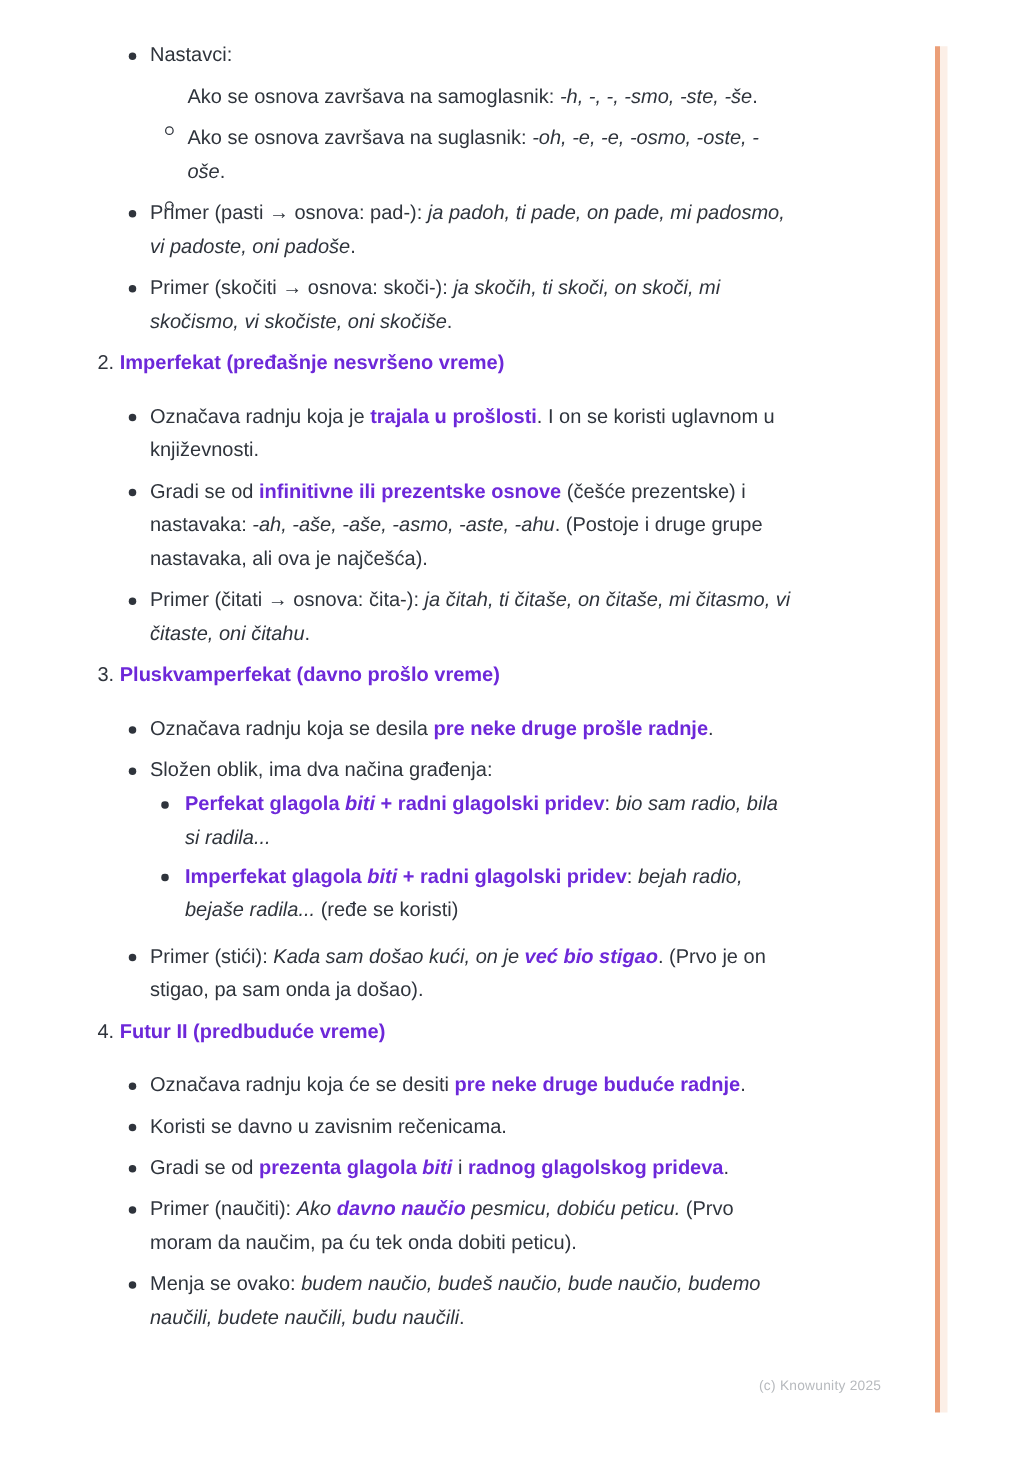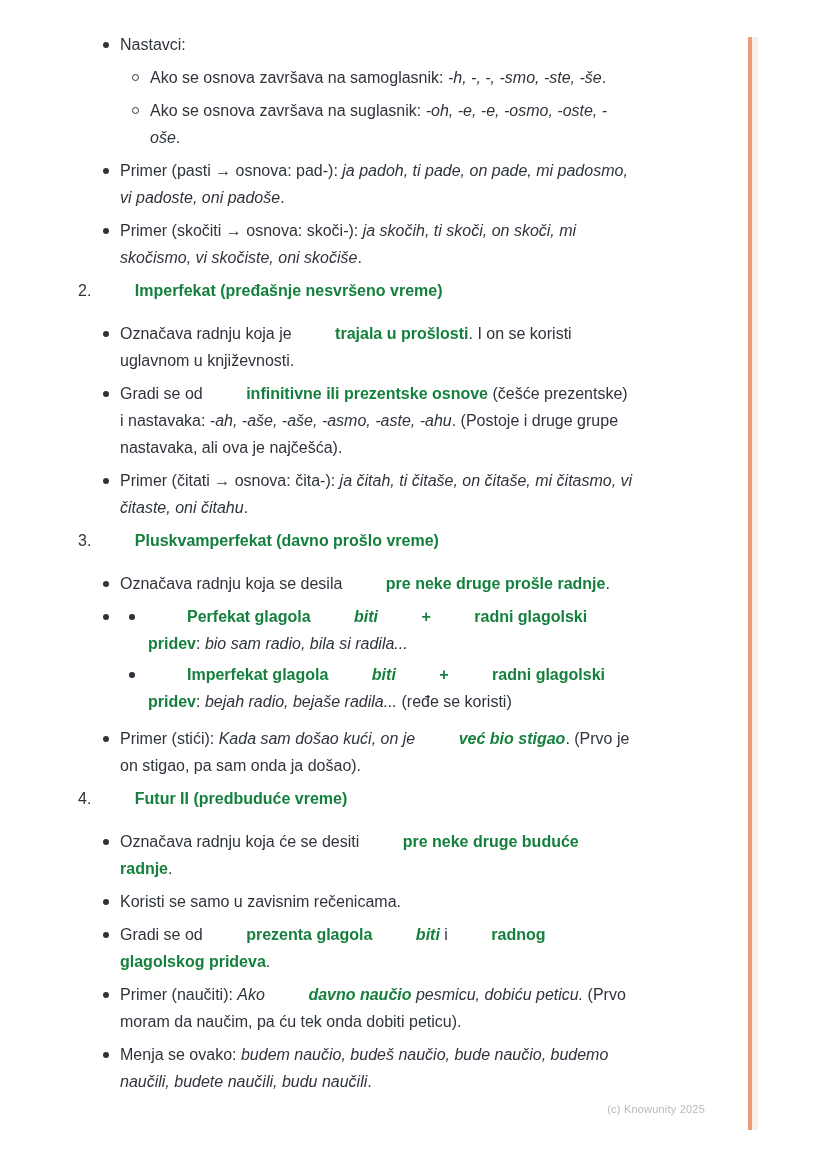--- a/index.html
+++ b/index.html
@@ -38,21 +38,21 @@
     z-index: 3;
   }
   .heading {
     margin: 3px 0 16px 0;
     font-size: 16px;
     color: #262b33;
   }
   .heading .hnum { font-weight: 400; color: #2f343c; }
   .li { display: flex; margin-bottom: 6px; }
   .li.lvl1 { padding-left: 24px; }
-  .li.lvl2 { padding-left: 53px; }
+  .li.lvl2 { padding-left: 53px; align-items: flex-end; }
   .li.lvl3 { padding-left: 8px; margin-bottom: 4px; }
   .mk { position: relative; display: block; }
   .lvl1 > .mk { flex: 0 0 18px; }
   .lvl2 > .mk { flex: 0 0 19px; }
   .lvl3 > .mk { flex: 0 0 20px; }
   .mk::before {
     content: "";
     position: absolute;
     left: 1px;
     top: 10.5px;
@@ -65,21 +65,21 @@
     background: transparent;
     border: 1.4px solid #2f343c;
     width: 5px;
     height: 5px;
     top: 10px;
   }
   .mk.small::before { width: 5.5px; height: 5.5px; top: 11px; }
   .txt { flex: 1 1 auto; min-width: 0; }
   .sublist { margin-top: 0; margin-bottom: 3px; }
   .sublist .li:first-child { margin-top: 0; }
-  .b { font-weight: 700; color: #15803d; margin-left: 39px; }
+  .b { font-weight: 700; color: #6d28d9; }
   .i { font-style: italic; }
   .footer {
     position: absolute;
     top: 1101px;
     right: 53px;
     font-size: 11px;
     line-height: 16px;
     z-index: 4;
     letter-spacing: 0.2px;
   }
@@ -124,21 +124,21 @@
         <span class="mk"></span>
         <div class="txt"><span>Primer (čitati → osnova: čita-): </span><span class="i">ja čitah, ti čitaše, on čitaše, mi čitasmo, vi čitaste, oni čitahu</span><span>.</span></div>
       </div>
       <div class="heading"><span class="hnum">3. </span><span class="b">Pluskvamperfekat (davno prošlo vreme)</span></div>
       <div class="li lvl1">
         <span class="mk"></span>
         <div class="txt"><span>Označava radnju koja se desila </span><span class="b">pre neke druge prošle radnje</span><span>.</span></div>
       </div>
       <div class="li lvl1">
         <span class="mk"></span>
-        <div class="txt"><div class="sublist">
+        <div class="txt"><span>Složen oblik, ima dva načina građenja:</span><div class="sublist">
             <div class="li lvl3">
               <span class="mk small"></span>
               <div class="txt"><span class="b">Perfekat glagola </span><span class="b i">biti</span><span class="b"> + </span><span class="b">radni glagolski pridev</span><span>: </span><span class="i">bio sam radio, bila si radila...</span></div>
             </div>
             <div class="li lvl3">
               <span class="mk small"></span>
               <div class="txt"><span class="b">Imperfekat glagola </span><span class="b i">biti</span><span class="b"> + </span><span class="b">radni glagolski pridev</span><span>: </span><span class="i">bejah radio, bejaše radila...</span><span> (ređe se koristi)</span></div>
             </div>
           </div></div>
       </div>
@@ -146,21 +146,21 @@
         <span class="mk"></span>
         <div class="txt"><span>Primer (stići): </span><span class="i">Kada sam došao kući, on je </span><span class="b i">već bio stigao</span><span>. (Prvo je on stigao, pa sam onda ja došao).</span></div>
       </div>
       <div class="heading"><span class="hnum">4. </span><span class="b">Futur II (predbuduće vreme)</span></div>
       <div class="li lvl1">
         <span class="mk"></span>
         <div class="txt"><span>Označava radnju koja će se desiti </span><span class="b">pre neke druge buduće radnje</span><span>.</span></div>
       </div>
       <div class="li lvl1">
         <span class="mk"></span>
-        <div class="txt"><span>Koristi se samo u zavisnim rečenicama.</span></div>
+        <div class="txt"><span>Koristi se davno u zavisnim rečenicama.</span></div>
       </div>
       <div class="li lvl1">
         <span class="mk"></span>
         <div class="txt"><span>Gradi se od </span><span class="b">prezenta glagola </span><span class="b i">biti</span><span> i </span><span class="b">radnog glagolskog prideva</span><span>.</span></div>
       </div>
       <div class="li lvl1">
         <span class="mk"></span>
         <div class="txt"><span>Primer (naučiti): </span><span class="i">Ako </span><span class="b i">davno naučio</span><span class="i"> pesmicu, dobiću peticu.</span><span> (Prvo moram da naučim, pa ću tek onda dobiti peticu).</span></div>
       </div>
       <div class="li lvl1">

